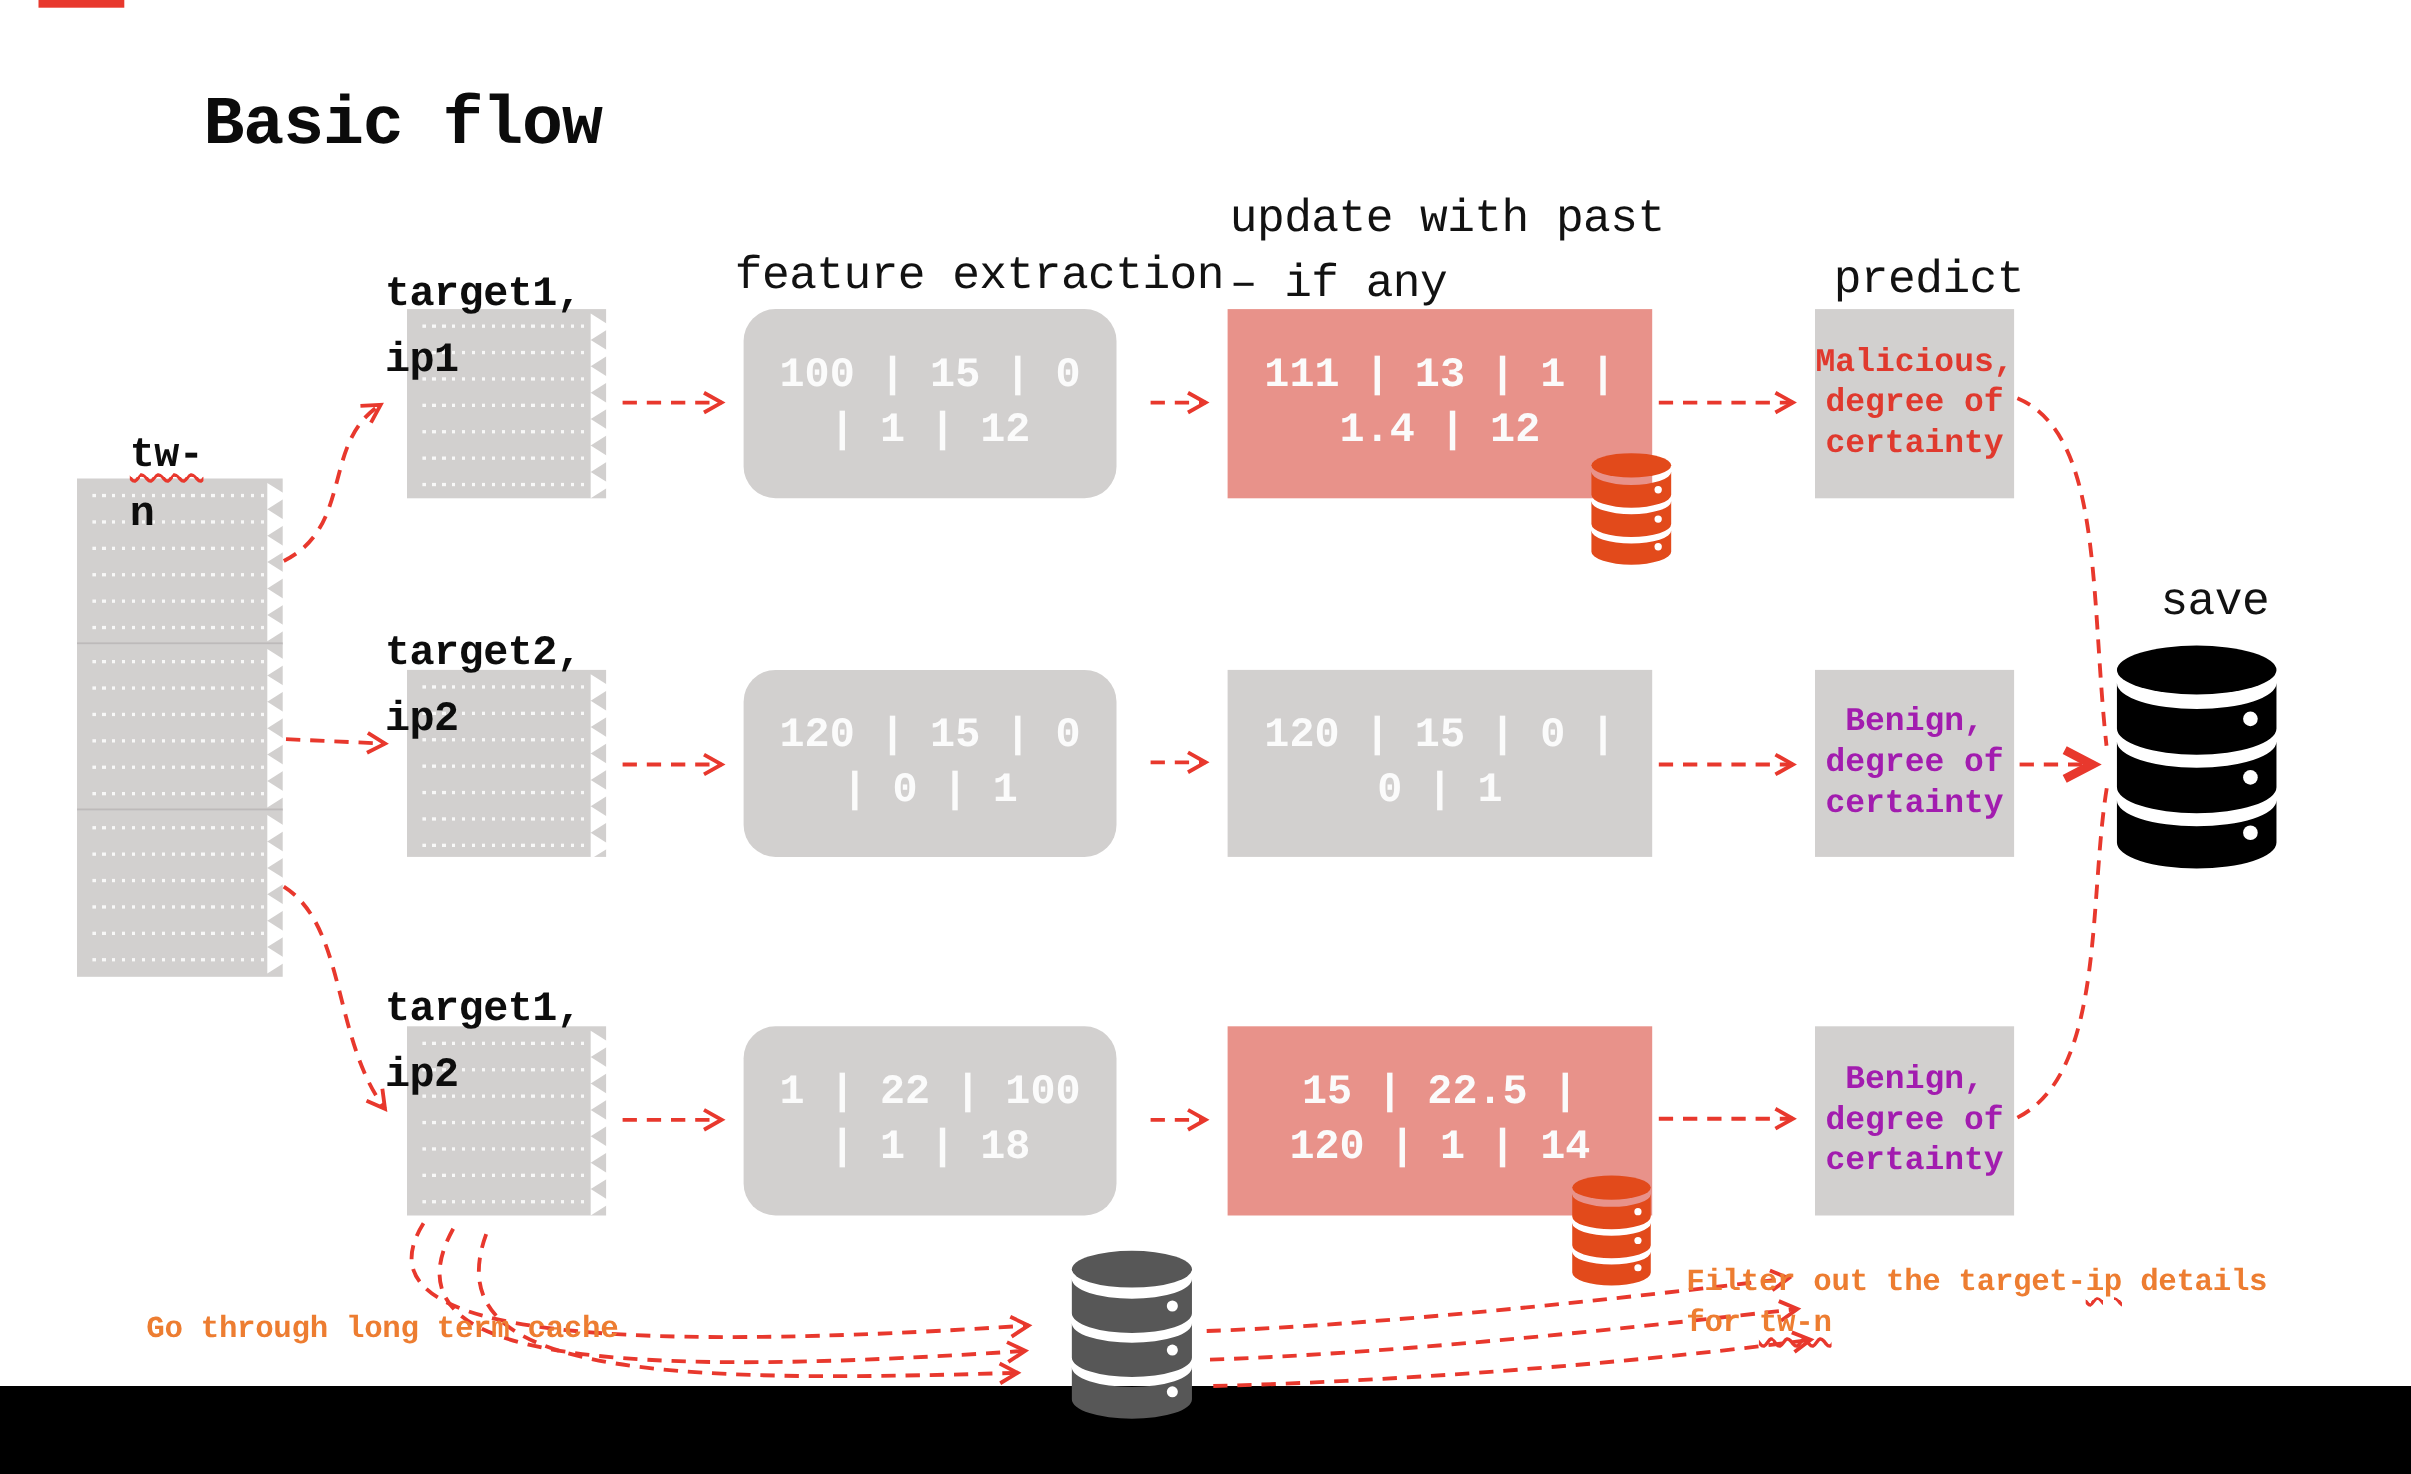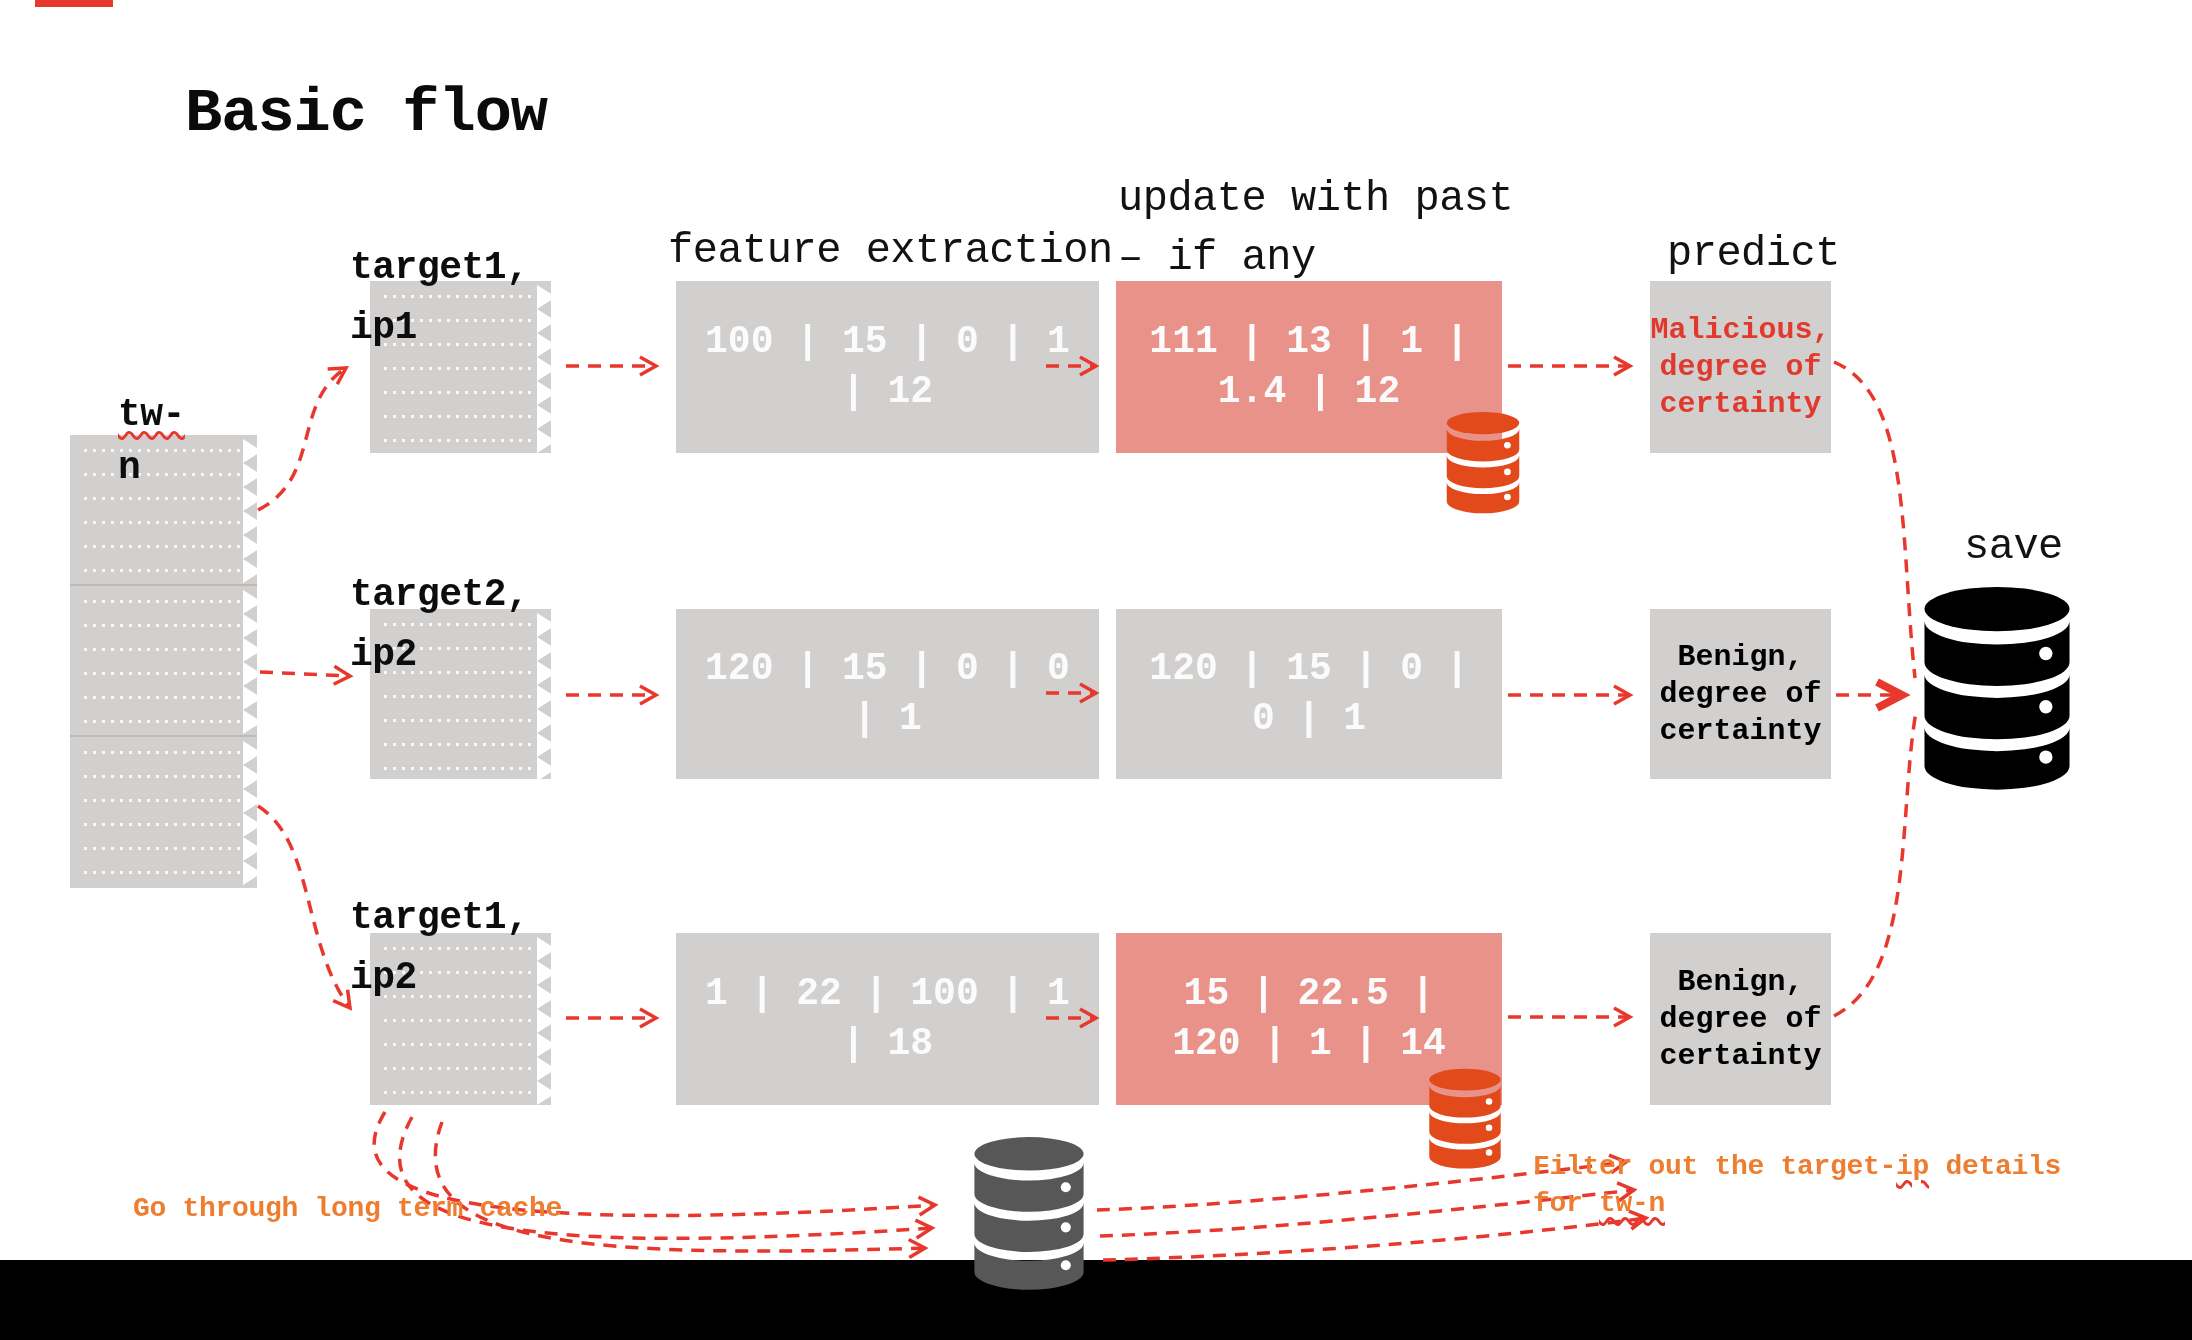--- a/index.html
+++ b/index.html
@@ -26,27 +26,27 @@
   .stack{position:absolute;left:70px;top:435px;width:187px;height:453px;z-index:1;}
   .stack-seg{position:relative;width:100%;height:151px;background:var(--box_gray);box-sizing:border-box;border-bottom:2px solid #bdbaba;}
   .stack-seg:last-child{border-bottom:none;}
   .tw-label{position:absolute;left:118px;top:388px;font-size:38px;font-weight:700;color:#0d0d0d;line-height:53px;z-index:6;letter-spacing:-0.5px;}
   .tw-label span{display:block;}
 
   
   .smallbox{position:absolute;left:370px;width:181px;background:var(--box_gray);z-index:1;}
   .numbox{position:absolute;display:flex;align-items:center;justify-content:center;text-align:center;
     color:#FBFBFB;font-size:38px;font-weight:700;line-height:50px;z-index:1;box-sizing:border-box;padding:0 28px;}
-  .feature{left:676px;width:423px;background:var(--box_gray);}
+  .feature{left:676px;width:339px;background:var(--box_gray);border-radius:29px;}
   .update{left:1116px;width:386px;background:var(--box_gray);}
   .salmon{background:var(--box_salmon);text-align:center;}
   .predbox{position:absolute;left:1650px;width:181px;background:var(--box_gray);display:flex;align-items:center;justify-content:center;
     text-align:center;font-size:30px;font-weight:700;line-height:37px;z-index:1;box-sizing:border-box;padding:0 10px;}
   .predbox.malicious{color:var(--malicious_red);}
-  .predbox.benign{color:#000000;}
+  .predbox.benign{color:#a21caf;}
   .r1{top:281px;height:172px;}
   .r2{top:609px;height:170px;}
   .r3{top:933px;height:172px;}
 
   .tlabel{position:absolute;left:350px;font-size:38px;font-weight:700;color:#0d0d0d;line-height:60px;z-index:6;letter-spacing:-0.5px;}
   .tlabel span{display:block;}
   .tl1{top:238px;} .tl2{top:565px;} .tl3{top:888px;}
 
   
   .stripe{position:absolute;left:14px;right:10px;height:3px;z-index:2;

